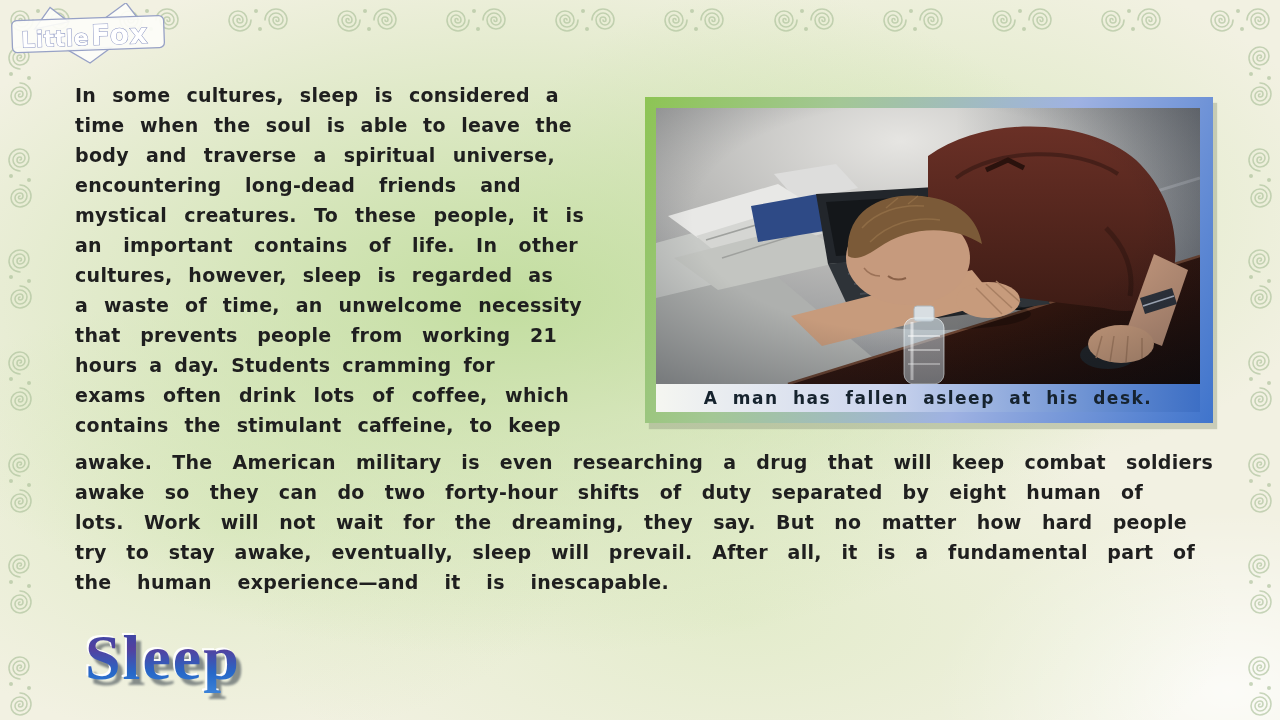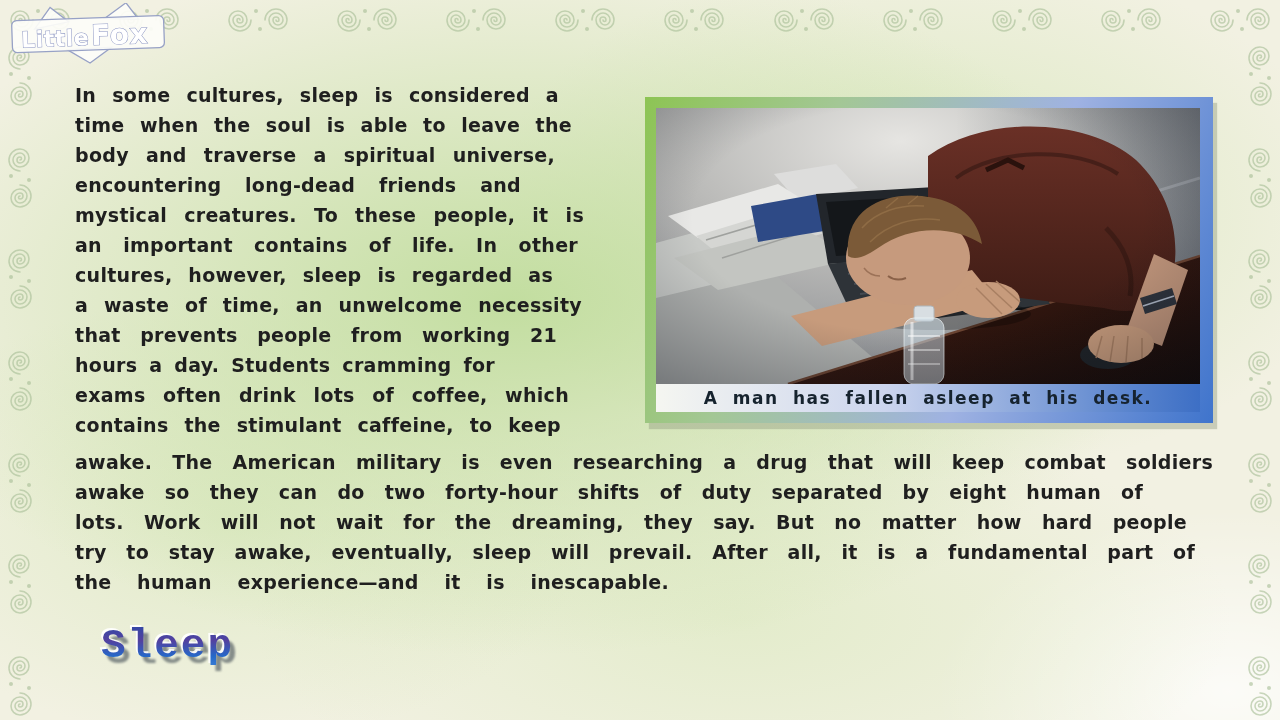--- a/index.html
+++ b/index.html
@@ -33,22 +33,22 @@
   
   .frame{position:absolute;left:645px;top:97px;width:568px;height:326px;box-sizing:border-box;
     padding:11px;
     background:linear-gradient(112deg,#8dc454 0%,#a3c795 28%,#9fb2e2 62%,#3f74cc 100%);
     box-shadow:4px 6px 1px rgba(140,150,122,.40);}
   .photo{width:544px;height:276px;display:block;background:#888;}
   .caption{width:544px;height:28px;line-height:28px;text-align:center;
     background:linear-gradient(90deg,#f5f6f1 0%,#ccd5ee 42%,#5c86ce 86%,#3d6fc5 100%);
     font-size:17px;font-weight:bold;letter-spacing:1.5px;word-spacing:7px;color:#16232e;}
   
-  .title{position:absolute;left:101px;top:626px;font-family:Liberation Mono, monospace;
-    font-weight:bold;font-size:41px;letter-spacing:2px;line-height:1;}
+  .title{position:absolute;left:85px;top:626px;font-family:Liberation Serif, serif;
+    font-weight:bold;font-size:64px;letter-spacing:2px;line-height:1;}
   .title span{white-space:nowrap;}
   .title .sh{position:absolute;left:5px;top:6px;color:rgba(108,116,118,.8);filter:blur(1px);}
   .title .hi{position:absolute;left:-2px;top:-2px;color:rgba(255,255,255,.92);}
   .title .mn{position:relative;
     background:linear-gradient(180deg,#2e49a8 0%,#53419f 38%,#2668c8 72%,#3b82d8 100%);
     -webkit-background-clip:text;background-clip:text;color:transparent;}
 </style>
 </head>
 <body>
 

